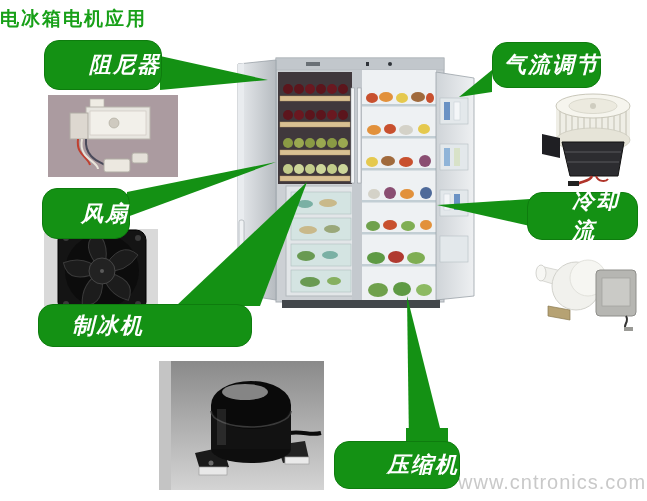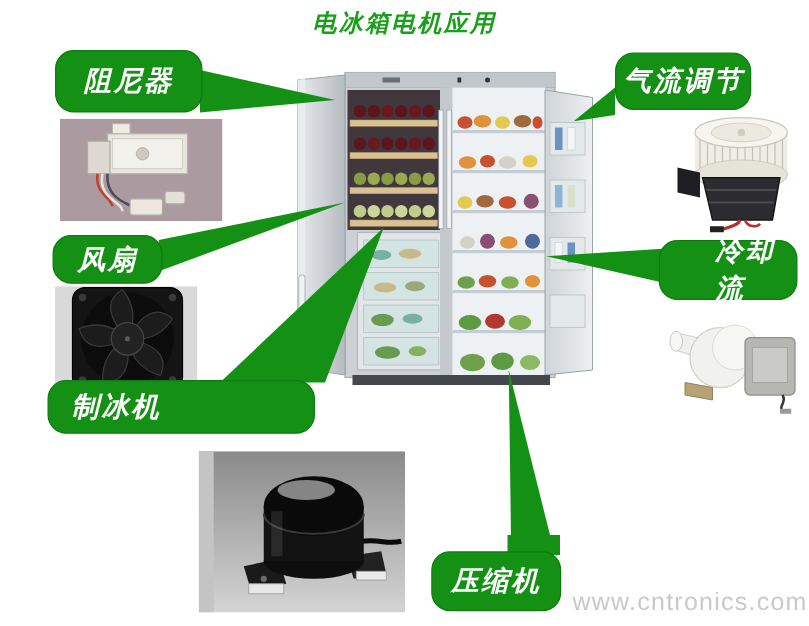--- a/index.html
+++ b/index.html
@@ -1,30 +1,30 @@
 <!DOCTYPE html>
 <html><head>
 <meta charset="utf-8">
 <style>
   html,body { margin:0; padding:0; background:#ffffff; }
   .canvas {
     position:relative; width:647px; height:501px; background:#ffffff;
     overflow:hidden; font-family:"Liberation Sans", sans-serif;
   }
   .title {
-    position:absolute; top:6px; left:0; width:100%; text-align:center;
-    color:#18a018; font-size:19px; font-weight:bold; letter-spacing:2px;font-style:italic;
+    position:absolute; top:6px; left:0; width:100%; text-align:left;
+    color:#18a018; font-size:19px; font-weight:bold; letter-spacing:2px;
   }
   .callout {
     position:absolute; background:#149114; border:1px solid #0e7c0e;
     border-radius:15px; color:#ffffff; font-weight:bold; font-style:italic;
     font-size:22px; letter-spacing:2px; display:flex; align-items:center;
-    justify-content:center; box-sizing:border-box; z-index:6;
+    justify-content:flex-end; box-sizing:border-box; z-index:6;
   }
-  .callout.left-text { justify-content:flex-start; padding-left:18px; }
+  .callout.left-text { justify-content:flex-start; padding-left:33px; }
   .photo { position:absolute; z-index:2; }
   .photo svg { display:block; }
   .fridge { position:absolute; left:230px; top:52px; z-index:1; }
   .arrows { position:absolute; left:0; top:0; z-index:5; pointer-events:none; }
   .watermark {
     position:absolute; left:458px; top:471px; color:#c9c9c9;
     font-size:20px; letter-spacing:1px; z-index:3; font-weight:normal;
   }
 </style>
 </head>
@@ -290,31 +290,31 @@
   </svg>
 
   <div class="callout" style="left:44px; top:40px; width:118px; height:50px;">
     <span>阻尼器</span>
   </div>
 
   <div class="callout" style="left:492px; top:42px; width:109px; height:46px;">
     <span>气流调节</span>
   </div>
 
-  <div class="callout" style="left:42px; top:188px; width:88px; height:39px;">
+  <div class="callout" style="left:42px; top:188px; width:88px; height:51px;">
     <span>风扇</span>
   </div>
 
   <div class="callout" style="left:527px; top:192px; width:111px; height:48px;padding-left:44px;">
     <span>冷却流</span>
   </div>
 
   <div class="callout left-text" style="left:38px; top:304px; width:214px; height:43px;">
     <span>制冰机</span>
   </div>
 
-  <div class="callout" style="left:345px; top:441px; width:104px; height:48px;">
+  <div class="callout" style="left:334px; top:441px; width:126px; height:48px;">
     <span>压缩机</span>
   </div>
 
   <div class="watermark">www.cntronics.com</div>
 
 </div>
 
 </body></html>

